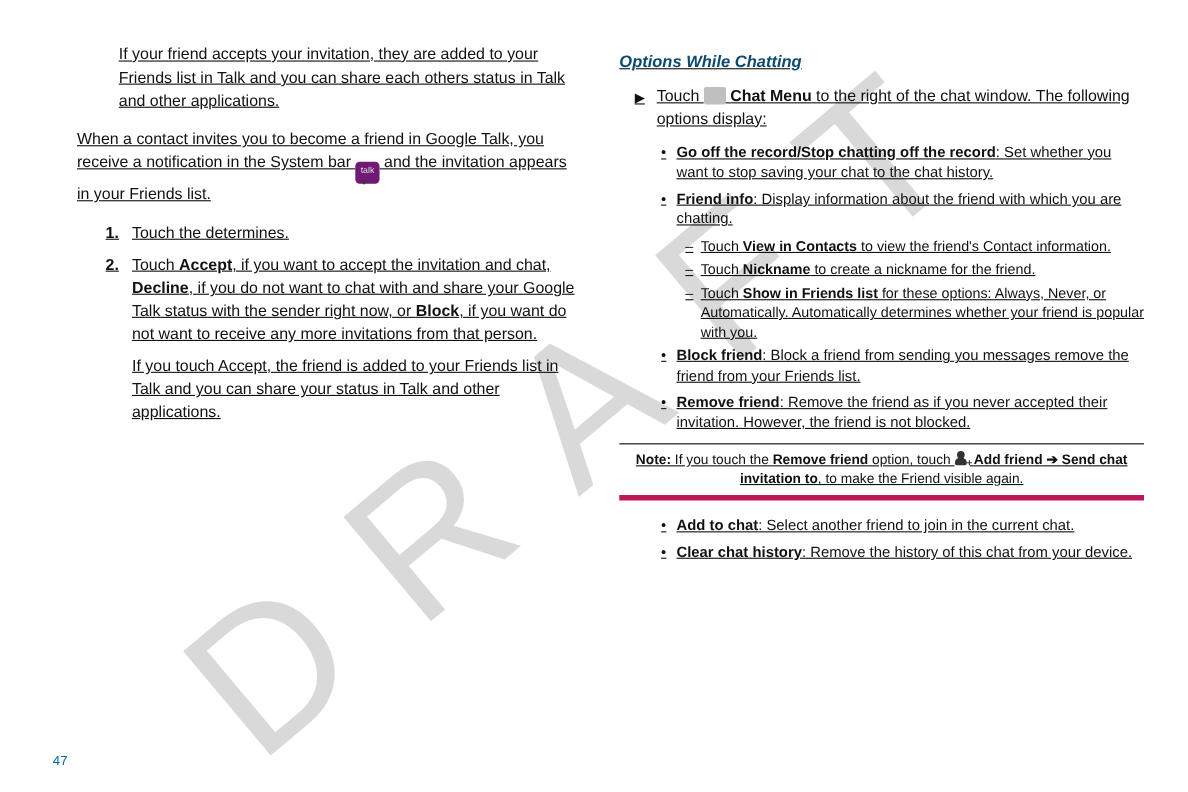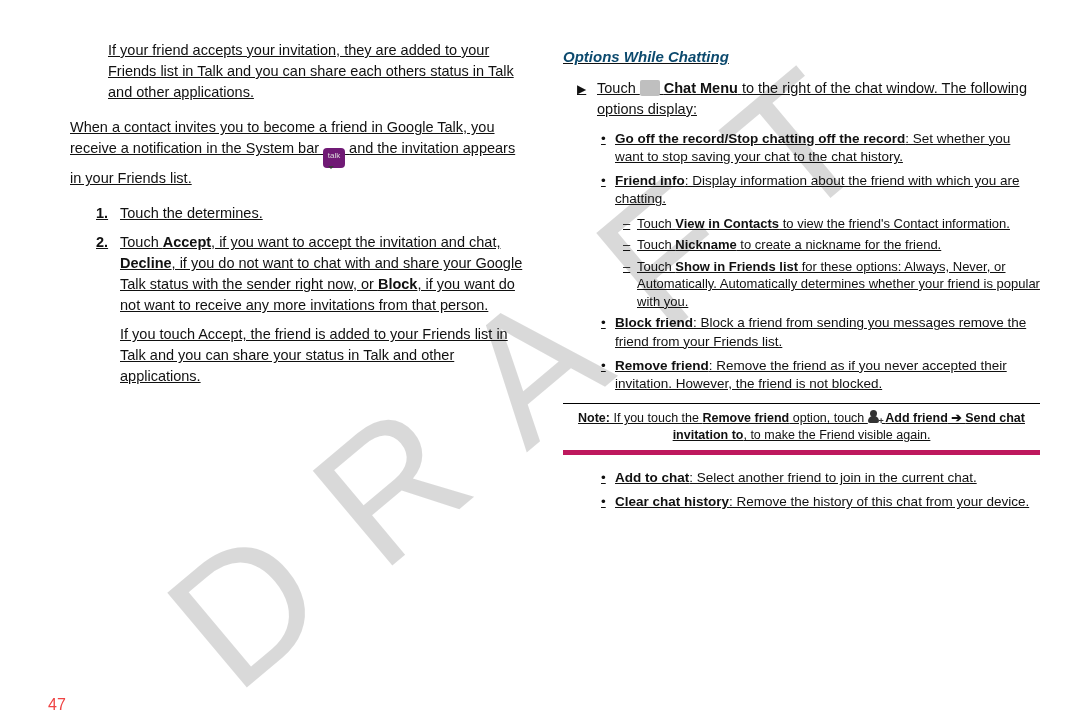--- a/index.html
+++ b/index.html
@@ -155,24 +155,24 @@
     position:absolute;
     right:-2px; bottom:-2px;
     font-size:9px;
     font-weight:700;
     color:#333;
     line-height:1;
   }
 
   .pagenum {
     position: absolute;
-    bottom: 6px;
+    bottom: 22px;
     left: 48px;
-    font-size: 16px;
-    color: #ef4444;
+    font-size: 12px;
+    color: #0369a1;
   }
   b { font-weight: 700; }
 </style>
 </head>
 <body>
 
 <div class="watermark">DRAFT</div>
 
 <div class="page">
 

